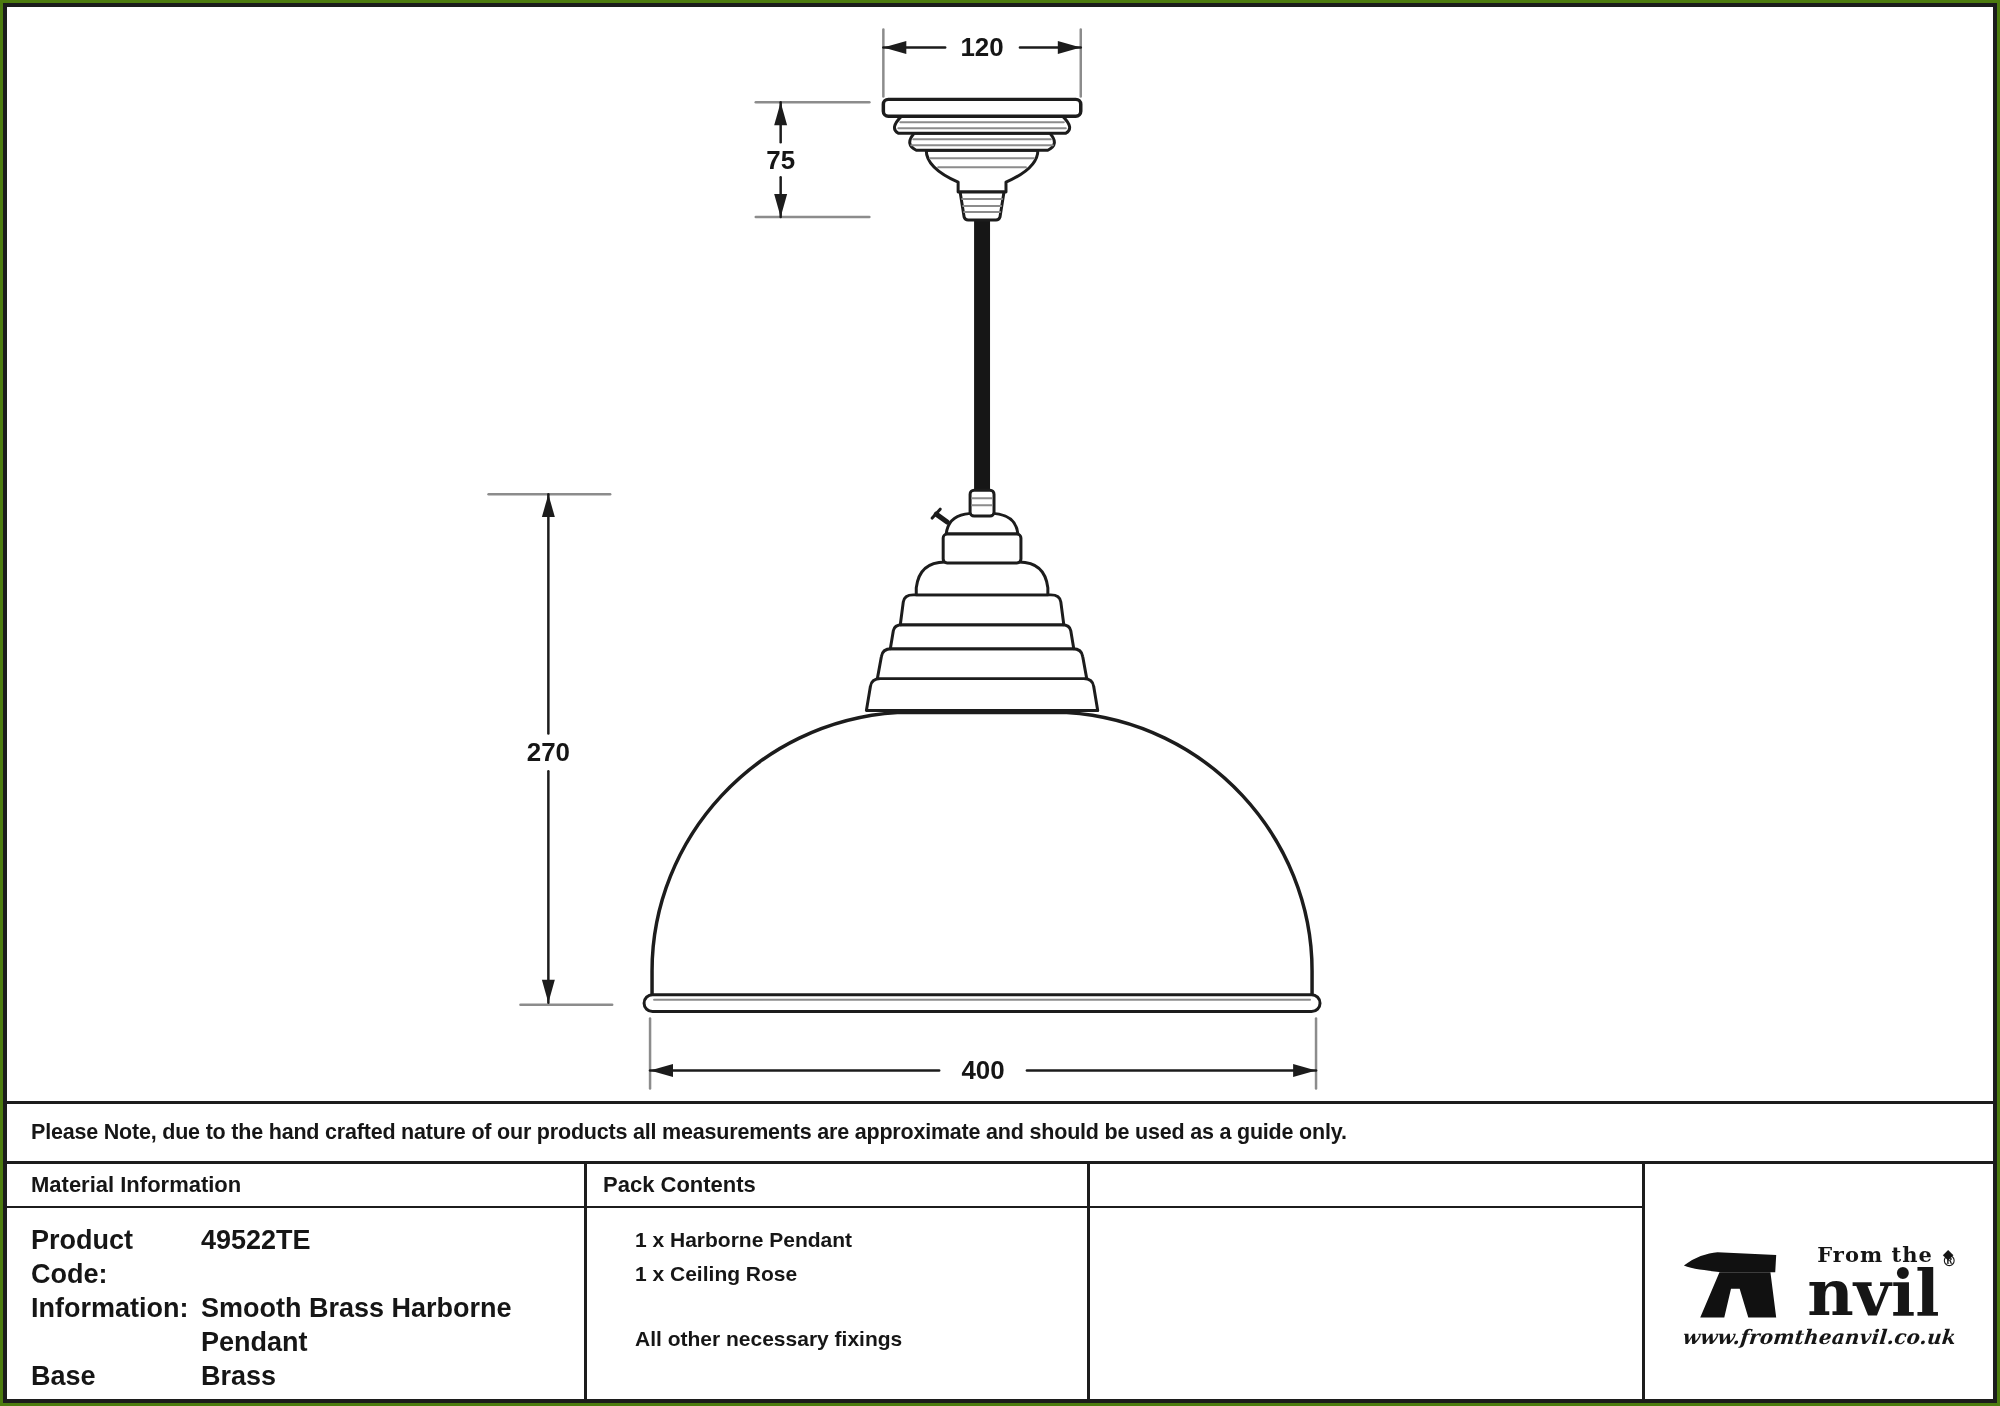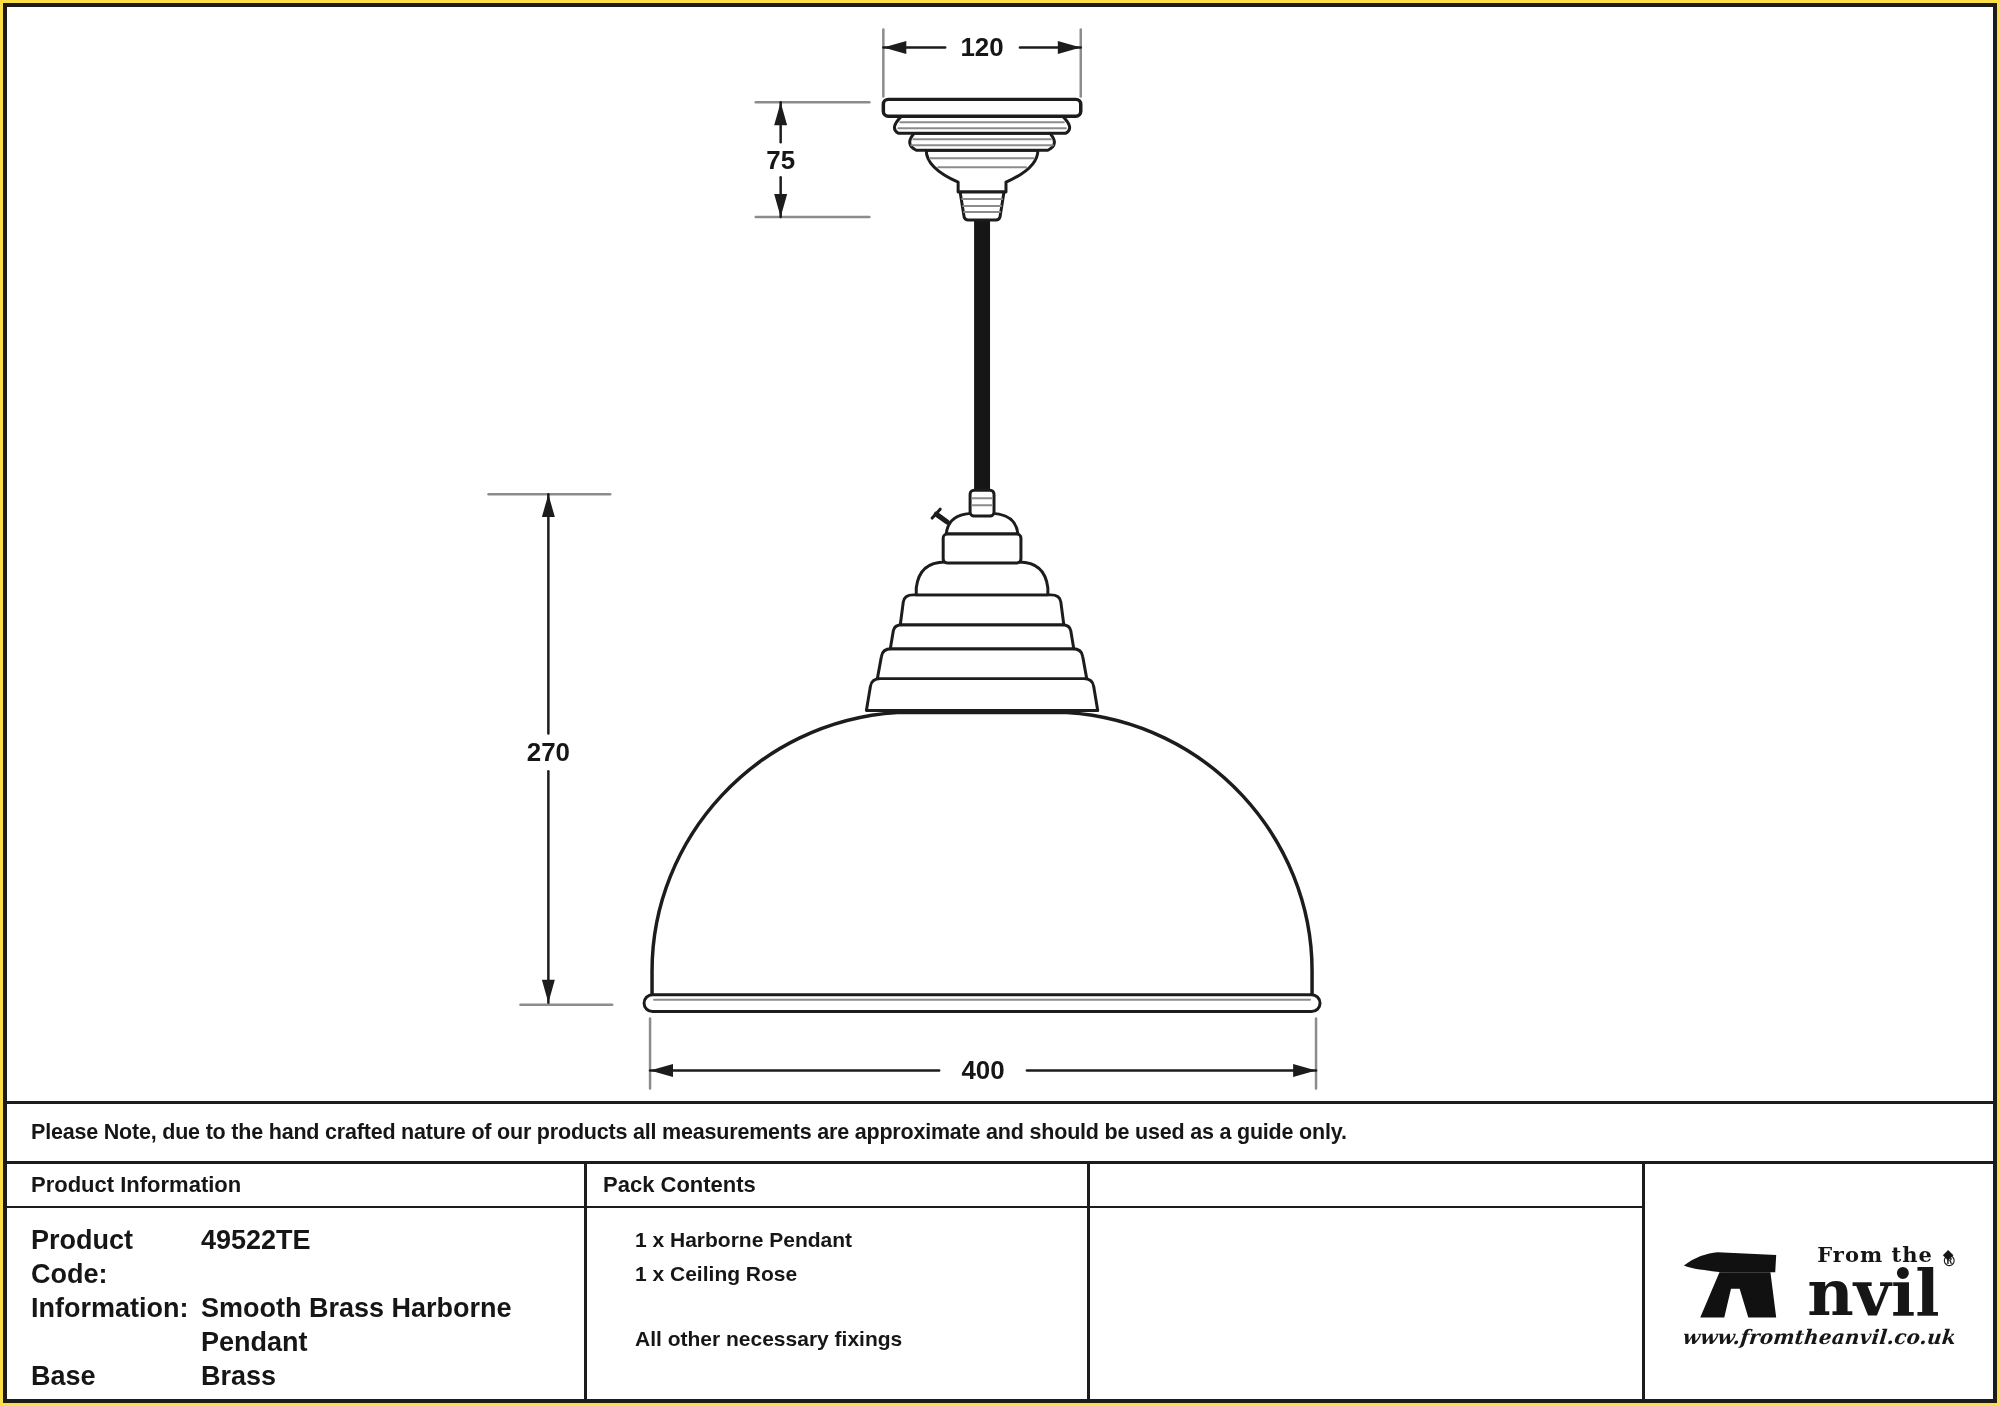--- a/index.html
+++ b/index.html
@@ -1,18 +1,18 @@
 <!DOCTYPE html>
 <html><head>
 <meta charset="utf-8">
 <style>
   * { box-sizing: border-box; }
   html,body { margin:0; padding:0; background:#8f8f8f; }
   .frame {
-    width:2000px; height:1406px; background:#fde047; padding:3px;
+    width:2000px; height:1406px; background:#4d7c0f; padding:3px;
   }
   .page {
     width:100%; height:100%; background:#ffffff; border:4px solid #1c1c1c;
     font-family:"Liberation Sans", sans-serif; color:#161616;
     display:flex; flex-direction:column; overflow:hidden;
   }
   
   .drawing { position:relative; height:1094px; flex:none; }
   .drawing svg { display:block; width:100%; height:100%; }
   .dimlabel { font:700 26px "Liberation Sans", sans-serif; fill:#161616; }
@@ -164,21 +164,21 @@
     </svg>
   </div>
 
   <div class="note-bar">
     <span>Please Note, due to the hand crafted nature of our products all measurements are approximate and should be used as a guide only.</span>
   </div>
 
   <div class="info-table">
 
     <div class="cell hdr v-div">
-      <span>Product Information</span>
+      <span>Material Information</span>
     </div>
     <div class="cell hdr pc v-div">
       <span>Pack Contents</span>
     </div>
     <div class="cell hdr v-div"></div>
 
     <div class="cell logo-cell">
       <div class="logo-main">
         <svg class="anvil-svg" viewBox="0 0 104 80">
           <path d="M3,24 C14,15 27,11 38,10 L99,13 L98,31 L42,31 C28,29 12,28 3,24 Z" fill="#111111"></path>

